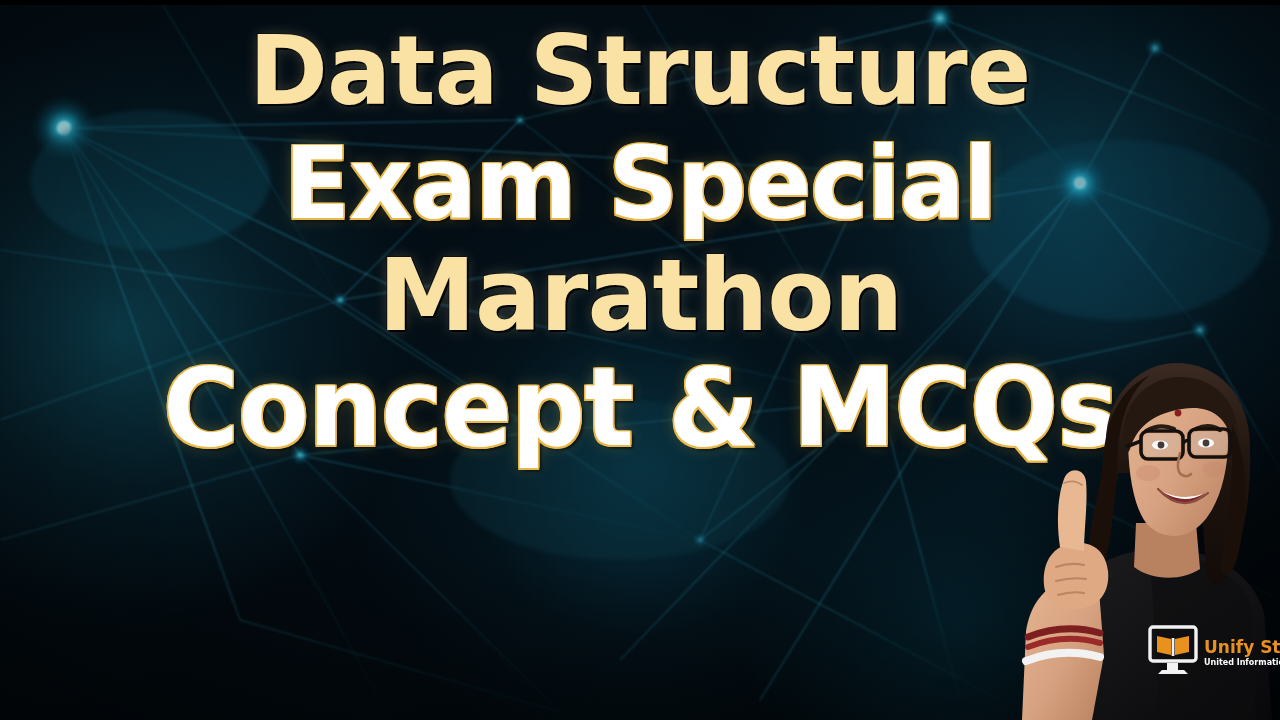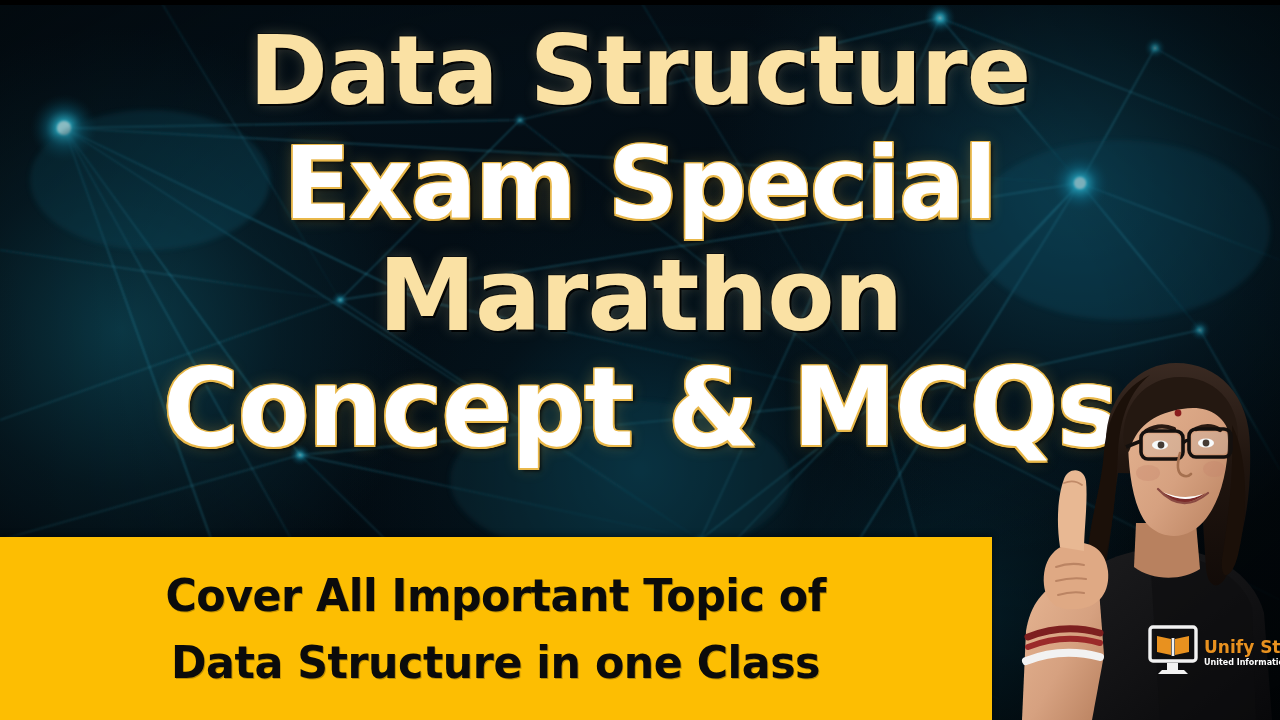--- a/index.html
+++ b/index.html
@@ -305,18 +305,14 @@
             <path d="M39 9 L25 12 L25 28 L39 25 Z" fill="#E8911F"></path>
             <rect x="21.6" y="11" width="2.8" height="18" fill="#f2f2f2"></rect>
           </g>
           <text class="logo-text-main" x="54" y="26">Unify Stu</text>
           <text class="logo-text-sub" x="54" y="38">United Information</text>
         </g>
       </g>
     </svg>
   </div>
 
-  <div class="banner">
-    <div class="banner-line">Cover All Important Topic of</div>
-    <div class="banner-line">Data Structure in one Class</div>
-  </div>
 
 </div>
 
 </body></html>

